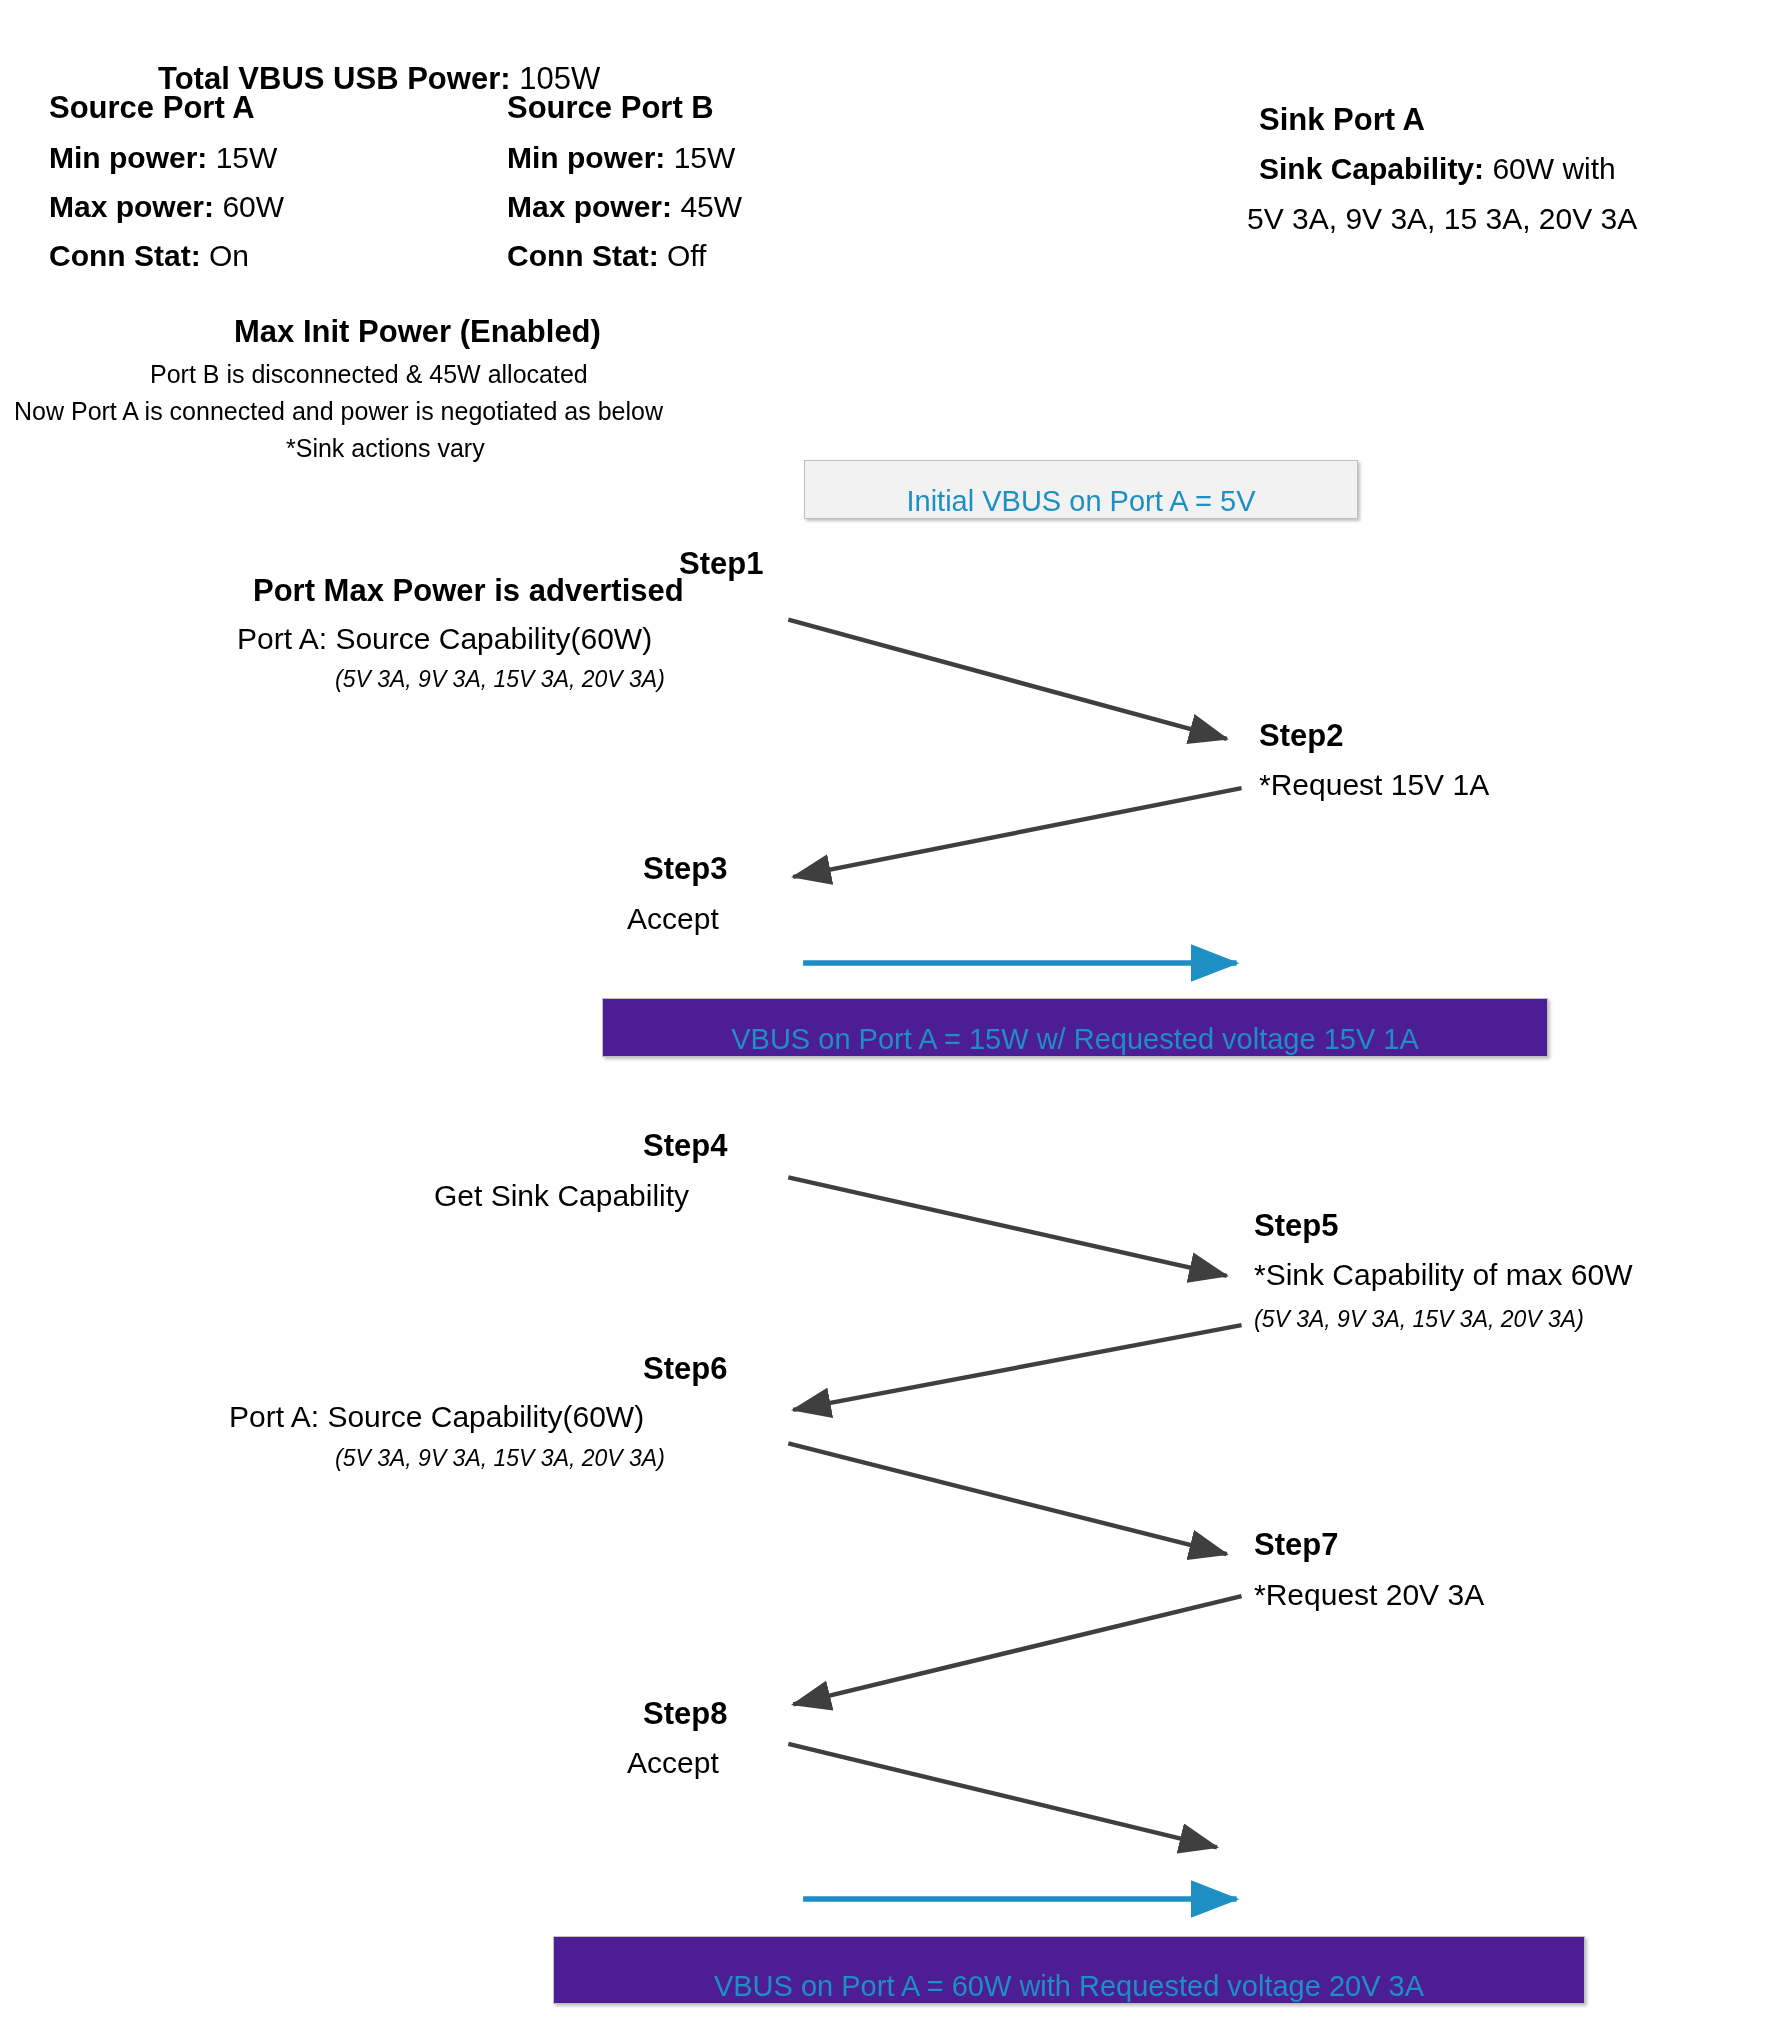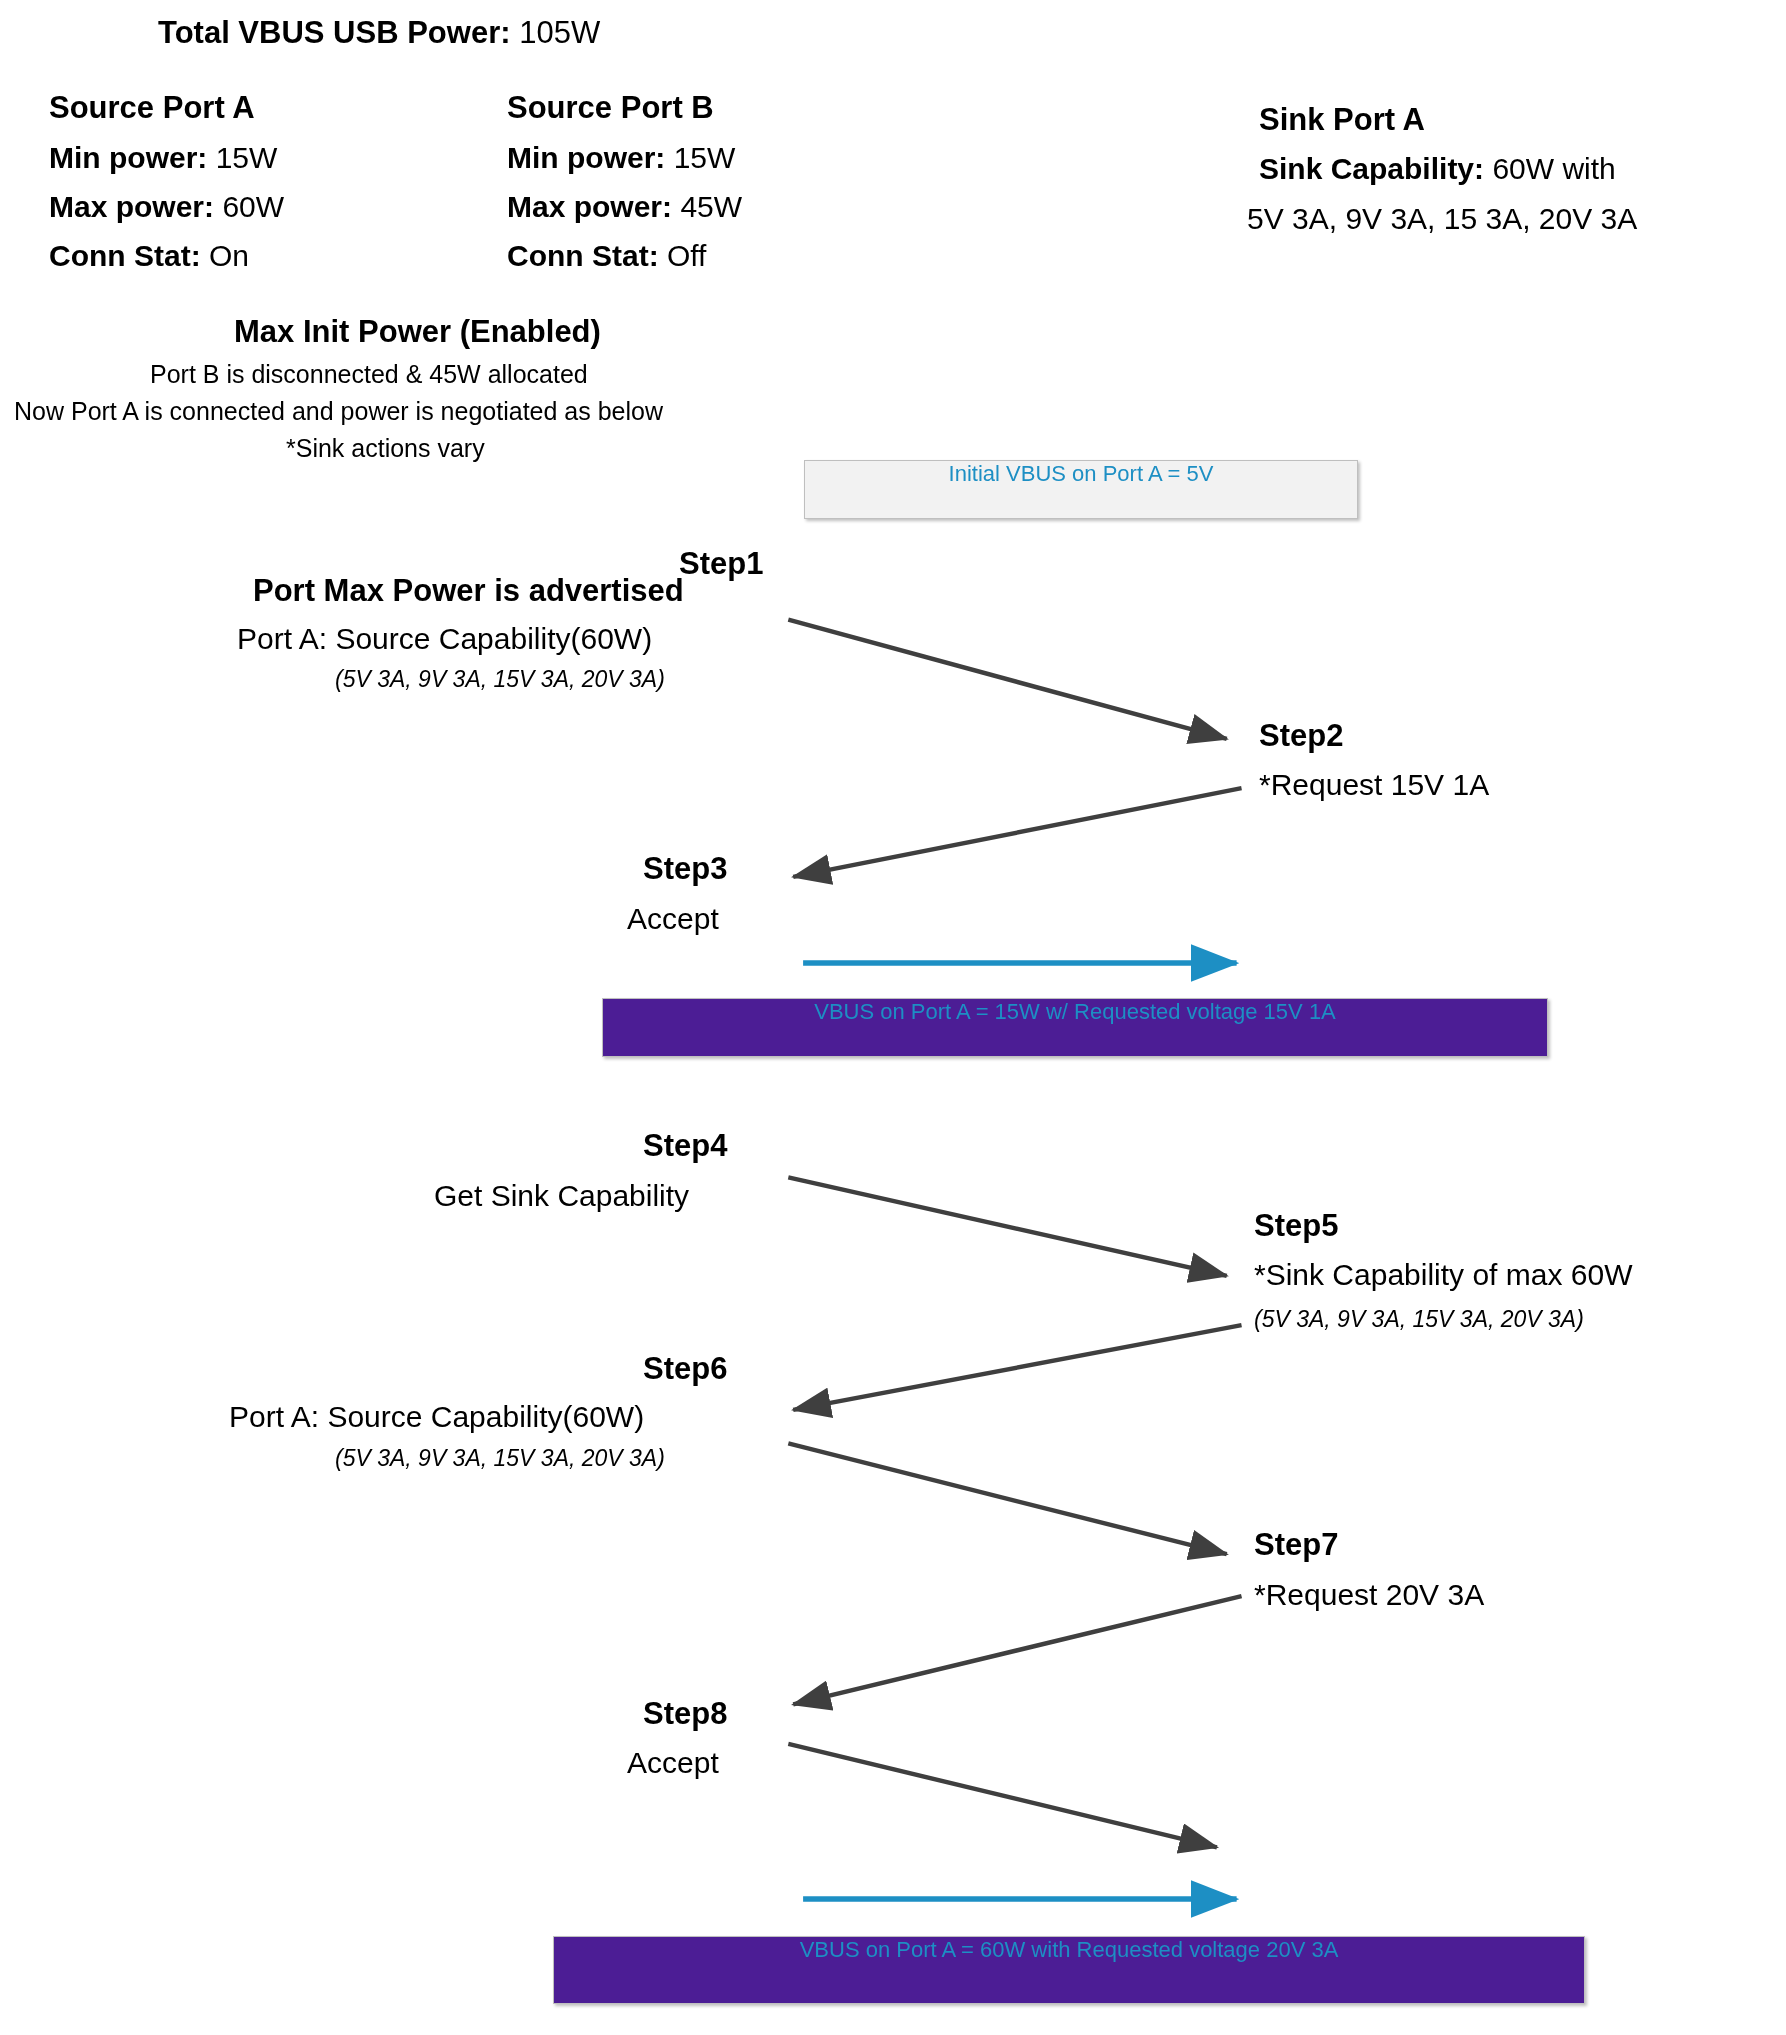--- a/index.html
+++ b/index.html
@@ -17,36 +17,36 @@
     height: 2035px;
     background: #ffffff;
     overflow: hidden;
   }
   .txt {
     position: absolute;
     white-space: nowrap;
     line-height: 1.25;
   }
   .b { font-weight: bold; }
-  .t-title { font-size: 31px; }
+  .t-title { font-size: 31px; margin-top: 46px; }
   .t-head  { font-size: 31px; }
   .t-body  { font-size: 30px; }
   .t-small { font-size: 25px; }
   .t-step  { font-size: 31px; font-weight: bold; }
   .t-note  { font-size: 23px; font-style: italic; }
 
   .callout {
     position: absolute;
     box-sizing: border-box;
     background: #f2f2f2;
     border: 1px solid #bfbfbf;
     color: #1d8fc4;
-    font-size: 22px;
+    font-size: 29px;
     display: flex;
-    align-items: flex-start;
+    align-items: flex-end;
     justify-content: center;
     box-shadow: 2px 2px 3px rgba(0,0,0,0.25);
   }
   .callout.white {
     background: #4c1d95;
   }
   svg.overlay {
     position: absolute;
     left: 0;
     top: 0;

